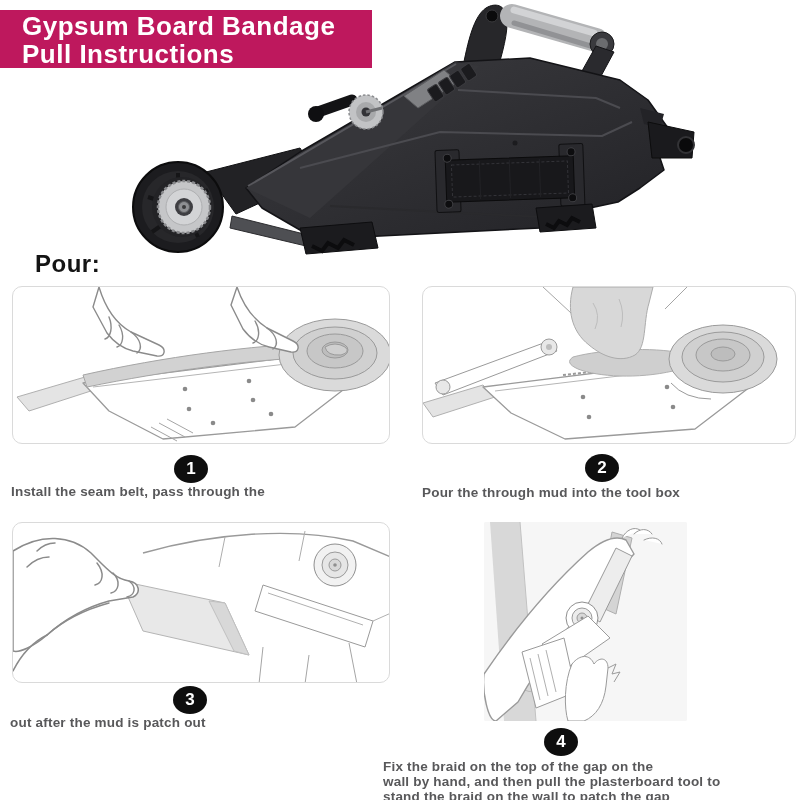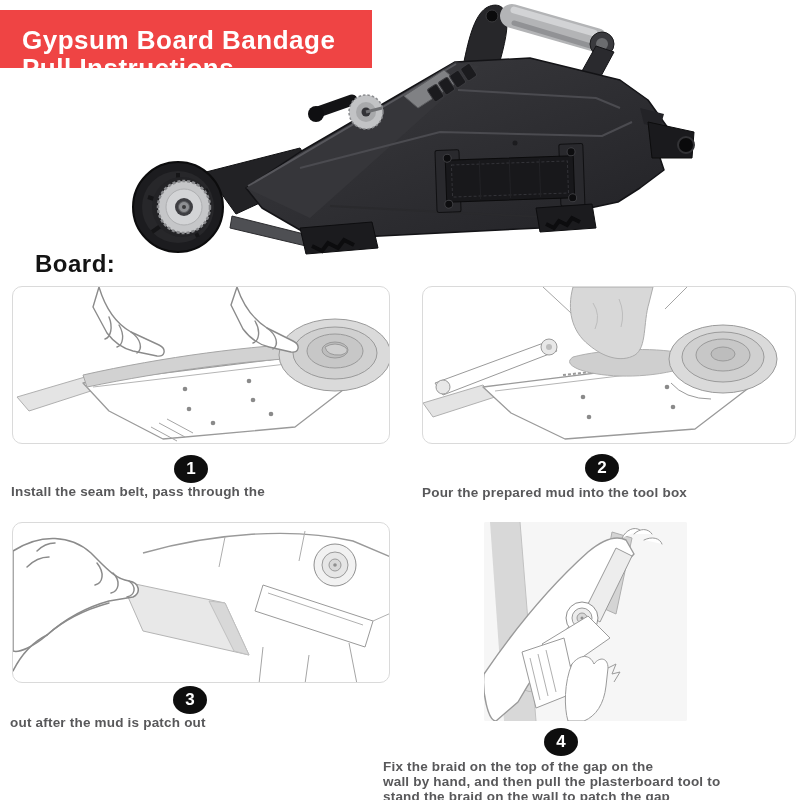--- a/index.html
+++ b/index.html
@@ -1,22 +1,22 @@
 <!DOCTYPE html>
 <html><head>
 <meta charset="utf-8">
 <style>
   html,body{margin:0;padding:0;}
   body{
     width:800px;height:800px;position:relative;background:#ffffff;overflow:hidden;
     font-family:"Liberation Sans",sans-serif;
   }
   .banner{
-    position:absolute;left:0;top:10px;width:372px;height:58px;background:#ef4444;
-    color:#ffffff;z-index:3;padding:16px 0 0 22px;box-sizing:border-box;
+    position:absolute;left:0;top:10px;width:372px;height:58px;background:#be185d;
+    color:#ffffff;z-index:3;padding:2px 0 0 22px;box-sizing:border-box;
   }
   .banner .bline{
     font-weight:bold;font-size:26px;line-height:28px;letter-spacing:0.5px;white-space:nowrap;
   }
   .product{position:absolute;left:0;top:0;width:800px;height:262px;z-index:1;}
   .steps-heading{
     position:absolute;left:35px;top:250px;font-size:24px;font-weight:bold;color:#141414;
     letter-spacing:0.5px;z-index:2;
   }
   .panel{
@@ -136,21 +136,21 @@
     <polygon points="536,208 592,204 596,228 540,232" fill="#1b1b1e" stroke="#0d0d0f"></polygon>
     <path d="M546,224 l8,4 5,-7 8,4 5,-7 8,4" fill="none" stroke="#0c0c0e" stroke-width="4"></path>
   </g>
 </svg>
 
 <div class="banner">
   <div class="bline">Gypsum Board Bandage</div>
   <div class="bline">Pull Instructions</div>
 </div>
 
-<div class="steps-heading">Board:</div>
+<div class="steps-heading">Pour:</div>
 
 <div class="panel" id="panel1" style="left:12px;top:286px;width:378px;height:158px;">
   <svg width="378" height="158" viewBox="0 0 378 158">
     <polygon points="4,110 72,90 84,102 16,124" fill="#e4e4e4" stroke="#b0b0b0"></polygon>
     <circle cx="102" cy="96" r="9" fill="#ededed" stroke="#a8a8a8"></circle>
     <circle cx="102" cy="96" r="4" fill="#d5d5d5" stroke="#a8a8a8"></circle>
     <path d="M70,96 L330,64 352,86 282,140 150,152 96,124 Z" fill="#ffffff" stroke="#9a9a9a" stroke-width="1.3" stroke-linejoin="round"></path>
     <path d="M80,100 L332,70" stroke="#b5b5b5" fill="none"></path>
     <path d="M150,84 l30,-3 M250,73 l30,-3" stroke="#9a9a9a" fill="none" stroke-width="2" stroke-dasharray="3,2"></path>
     <g fill="#8a8a8a">
@@ -273,21 +273,21 @@
     <span>3</span>
   </div>
 <div class="badge" style="left:544px;top:728px;">
     <span>4</span>
   </div>
 
 <div class="caption" style="left:11px;top:484px;">
   <div class="cline">Install the seam belt, pass through the</div>
 </div>
 <div class="caption" style="left:422px;top:485px;">
-  <div class="cline">Pour the prepared mud into the tool box</div>
+  <div class="cline">Pour the through mud into the tool box</div>
 </div>
 <div class="caption" style="left:10px;top:715px;">
   <div class="cline">out after the mud is patch out</div>
 </div>
 <div class="caption" style="left:383px;top:759px;">
   <div class="cline">Fix the braid on the top of the gap on the</div>
   <div class="cline">wall by hand, and then pull the plasterboard tool to</div>
   <div class="cline">stand the braid on the wall to patch the gap</div>
 </div>
 

